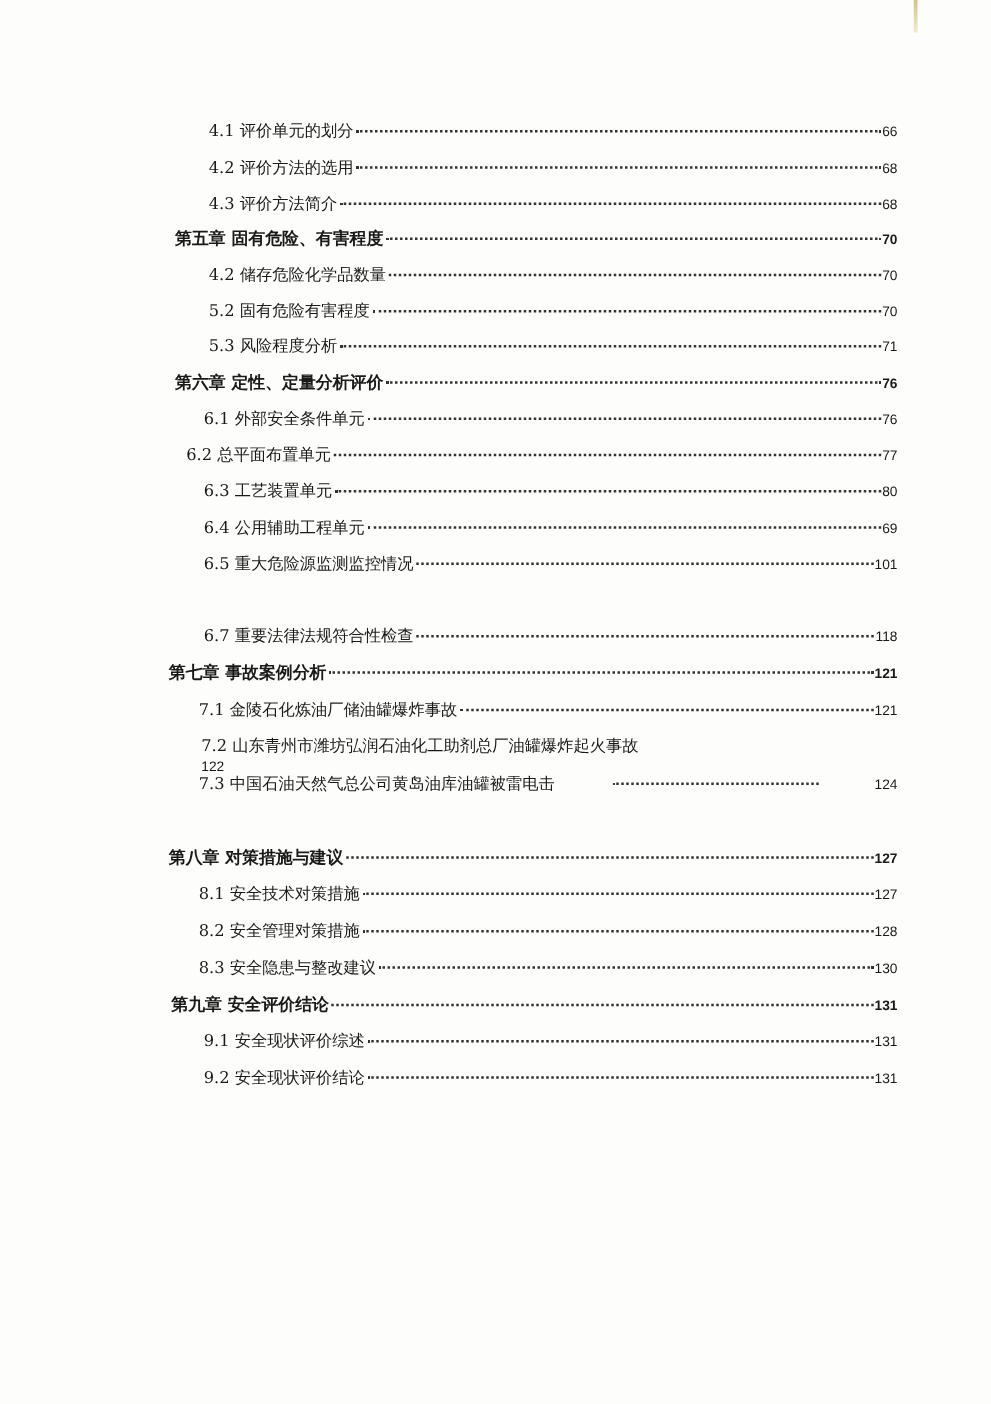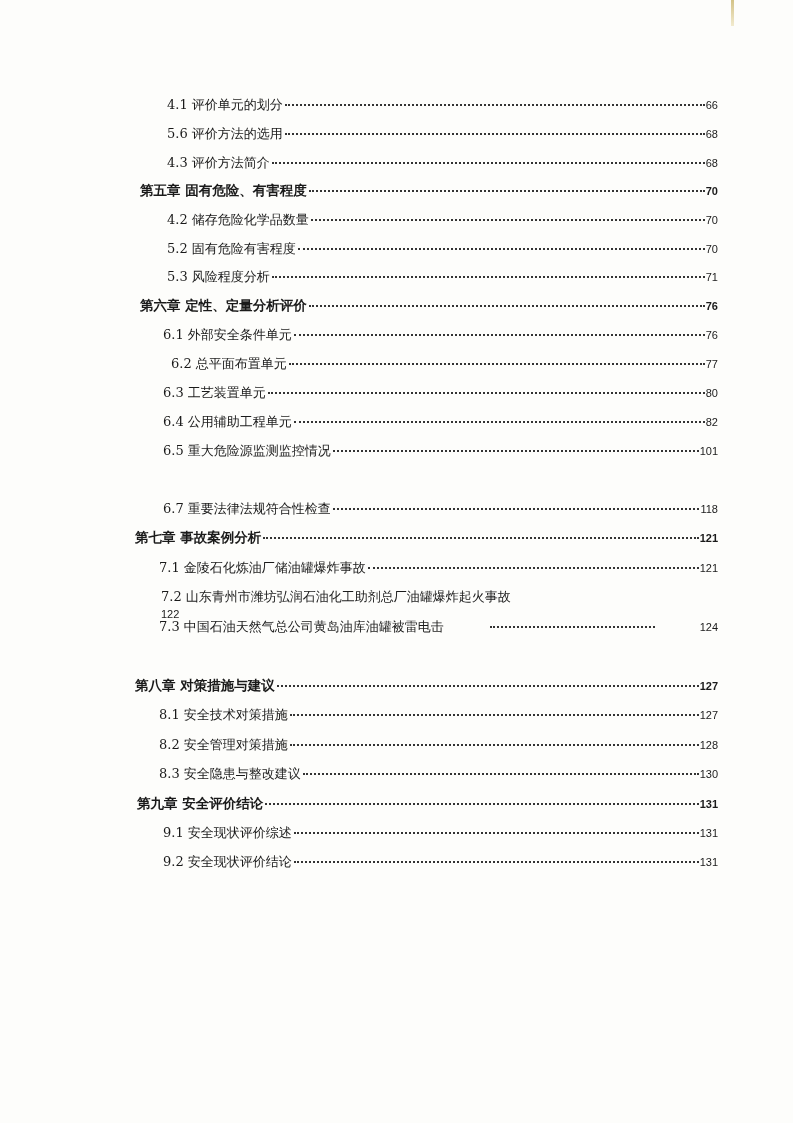--- a/index.html
+++ b/index.html
@@ -45,21 +45,21 @@
 
 <div class="page-edge"></div>
 
 <div class="toc">
   <div class="row" style="left:167px; top:96px;">
       <span class="label">4.1 评价单元的划分</span>
       <span class="dots"></span>
       <span class="page">66</span>
     </div>
   <div class="row" style="left:167px; top:125px;">
-      <span class="label">5.6 评价方法的选用</span>
+      <span class="label">4.2 评价方法的选用</span>
       <span class="dots"></span>
       <span class="page">68</span>
     </div>
   <div class="row" style="left:167px; top:154px;">
       <span class="label">4.3 评价方法简介</span>
       <span class="dots"></span>
       <span class="page">68</span>
     </div>
   <div class="row chapter" style="left:140px; top:182px;">
       <span class="label">第五章  固有危险、有害程度</span>
@@ -84,34 +84,34 @@
   <div class="row chapter" style="left:140px; top:297px;">
       <span class="label">第六章  定性、定量分析评价</span>
       <span class="dots"></span>
       <span class="page">76</span>
     </div>
   <div class="row" style="left:163px; top:326px;">
       <span class="label">6.1 外部安全条件单元</span>
       <span class="dots"></span>
       <span class="page">76</span>
     </div>
-  <div class="row" style="left:171px; top:355px;">
+  <div class="row" style="left:149px; top:355px;">
       <span class="label">6.2 总平面布置单元</span>
       <span class="dots"></span>
       <span class="page">77</span>
     </div>
   <div class="row" style="left:163px; top:384px;">
       <span class="label">6.3 工艺装置单元</span>
       <span class="dots"></span>
       <span class="page">80</span>
     </div>
   <div class="row" style="left:163px; top:413px;">
       <span class="label">6.4 公用辅助工程单元</span>
       <span class="dots"></span>
-      <span class="page">82</span>
+      <span class="page">69</span>
     </div>
   <div class="row" style="left:163px; top:442px;">
       <span class="label">6.5  重大危险源监测监控情况</span>
       <span class="dots"></span>
       <span class="page">101</span>
     </div>
   <div class="row" style="left:163px; top:500px;">
       <span class="label">6.7  重要法律法规符合性检查</span>
       <span class="dots"></span>
       <span class="page">118</span>

